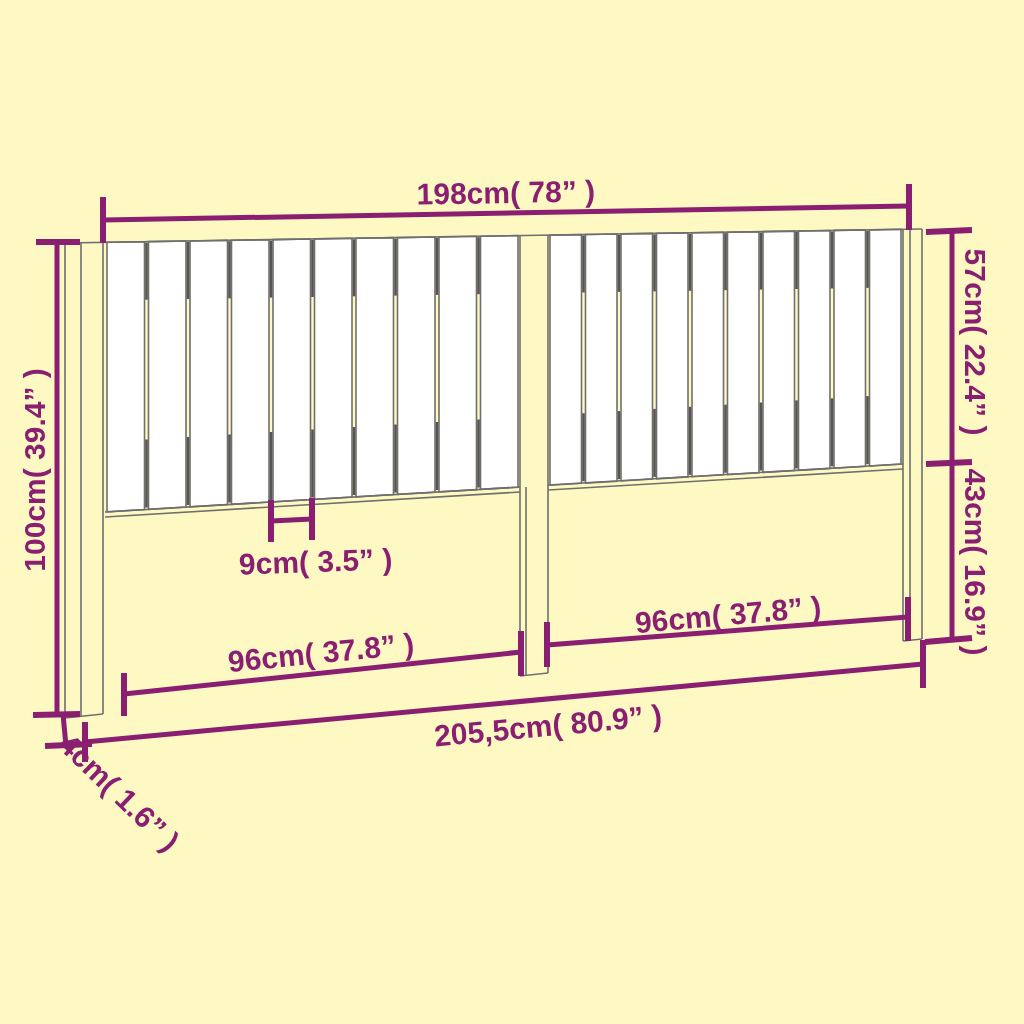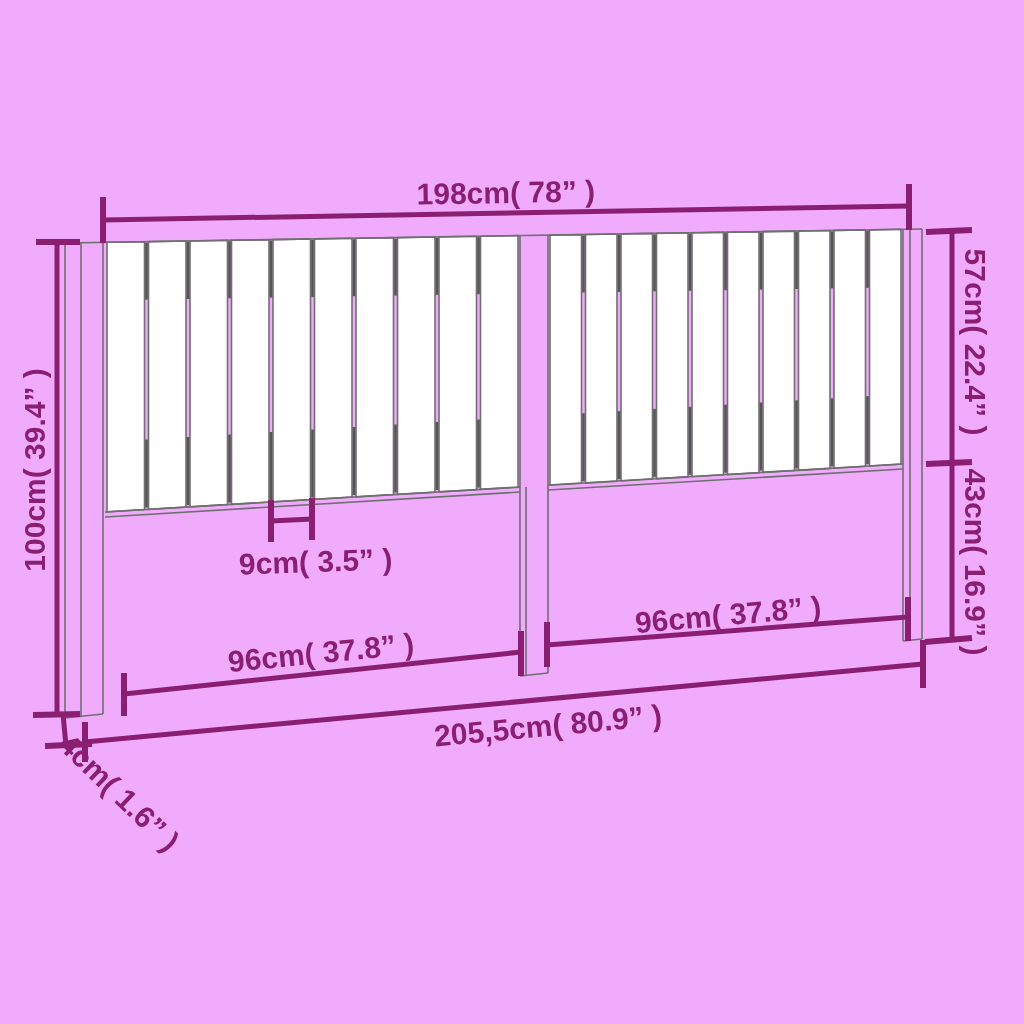--- a/index.html
+++ b/index.html
@@ -1,16 +1,16 @@
 <!DOCTYPE html>
 <html style="--dim: #8a1f72; --line: #6f6f6f; --dark: #555555;"><head>
 <meta charset="utf-8">
 <style>
   html,body{margin:0;padding:0;background:#ffffff;}
-  .canvas{width:1024px;height:1024px;position:relative;background:#f0abfc;overflow:hidden;}
+  .canvas{width:1024px;height:1024px;position:relative;background:#fef9c3;overflow:hidden;}
   svg{display:block;}
   .frame-line{stroke:var(--line,#6f6f6f);stroke-width:1.6;fill:none;}
   .slat{fill:#ffffff;stroke:var(--line,#6f6f6f);stroke-width:1.6;}
   .gap-cap{stroke:var(--dark,#555555);stroke-width:2.6;}
   .dim{stroke:var(--dim,#8a1f72);stroke-width:5;fill:none;}
   .dim-tick{stroke-width:6;}
   .dim-label{
     fill:var(--dim,#8a1f72);
     font-family:"Liberation Sans",sans-serif;
     font-weight:700;

